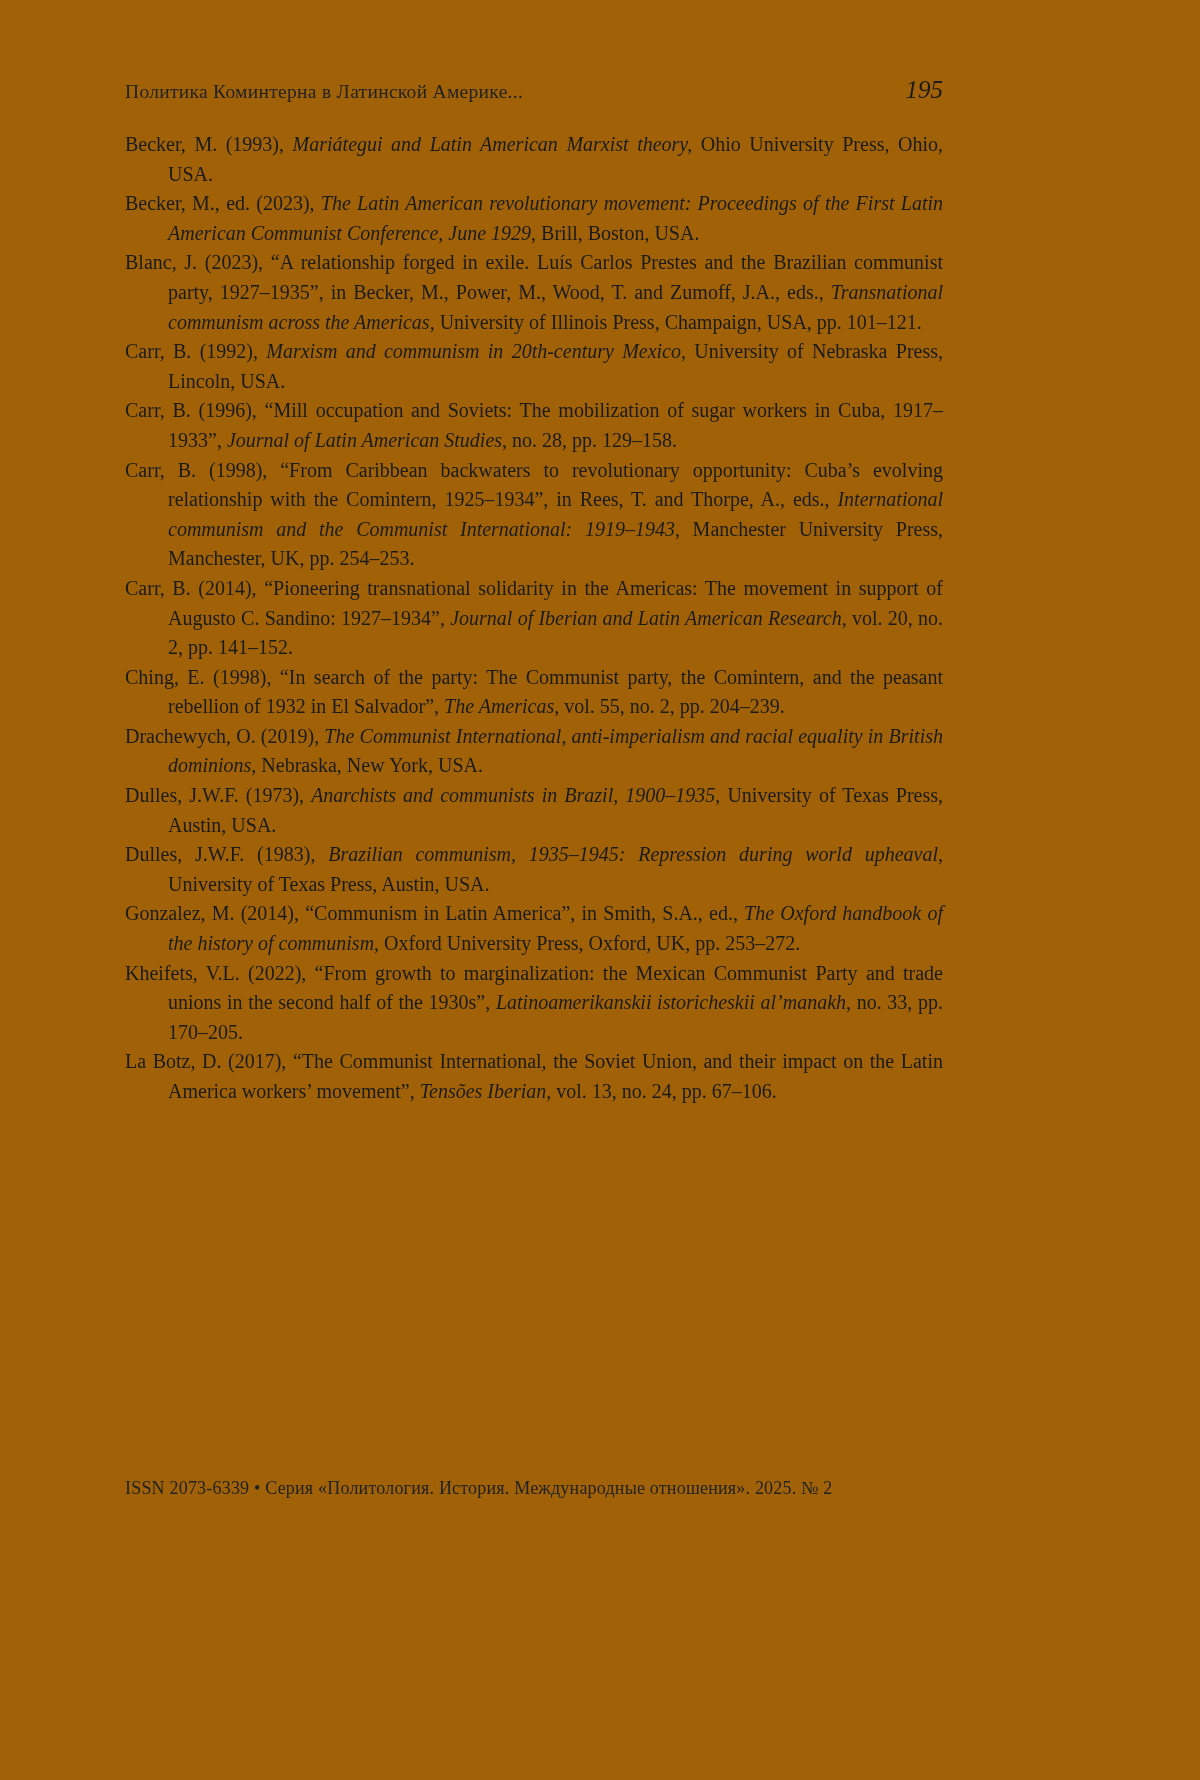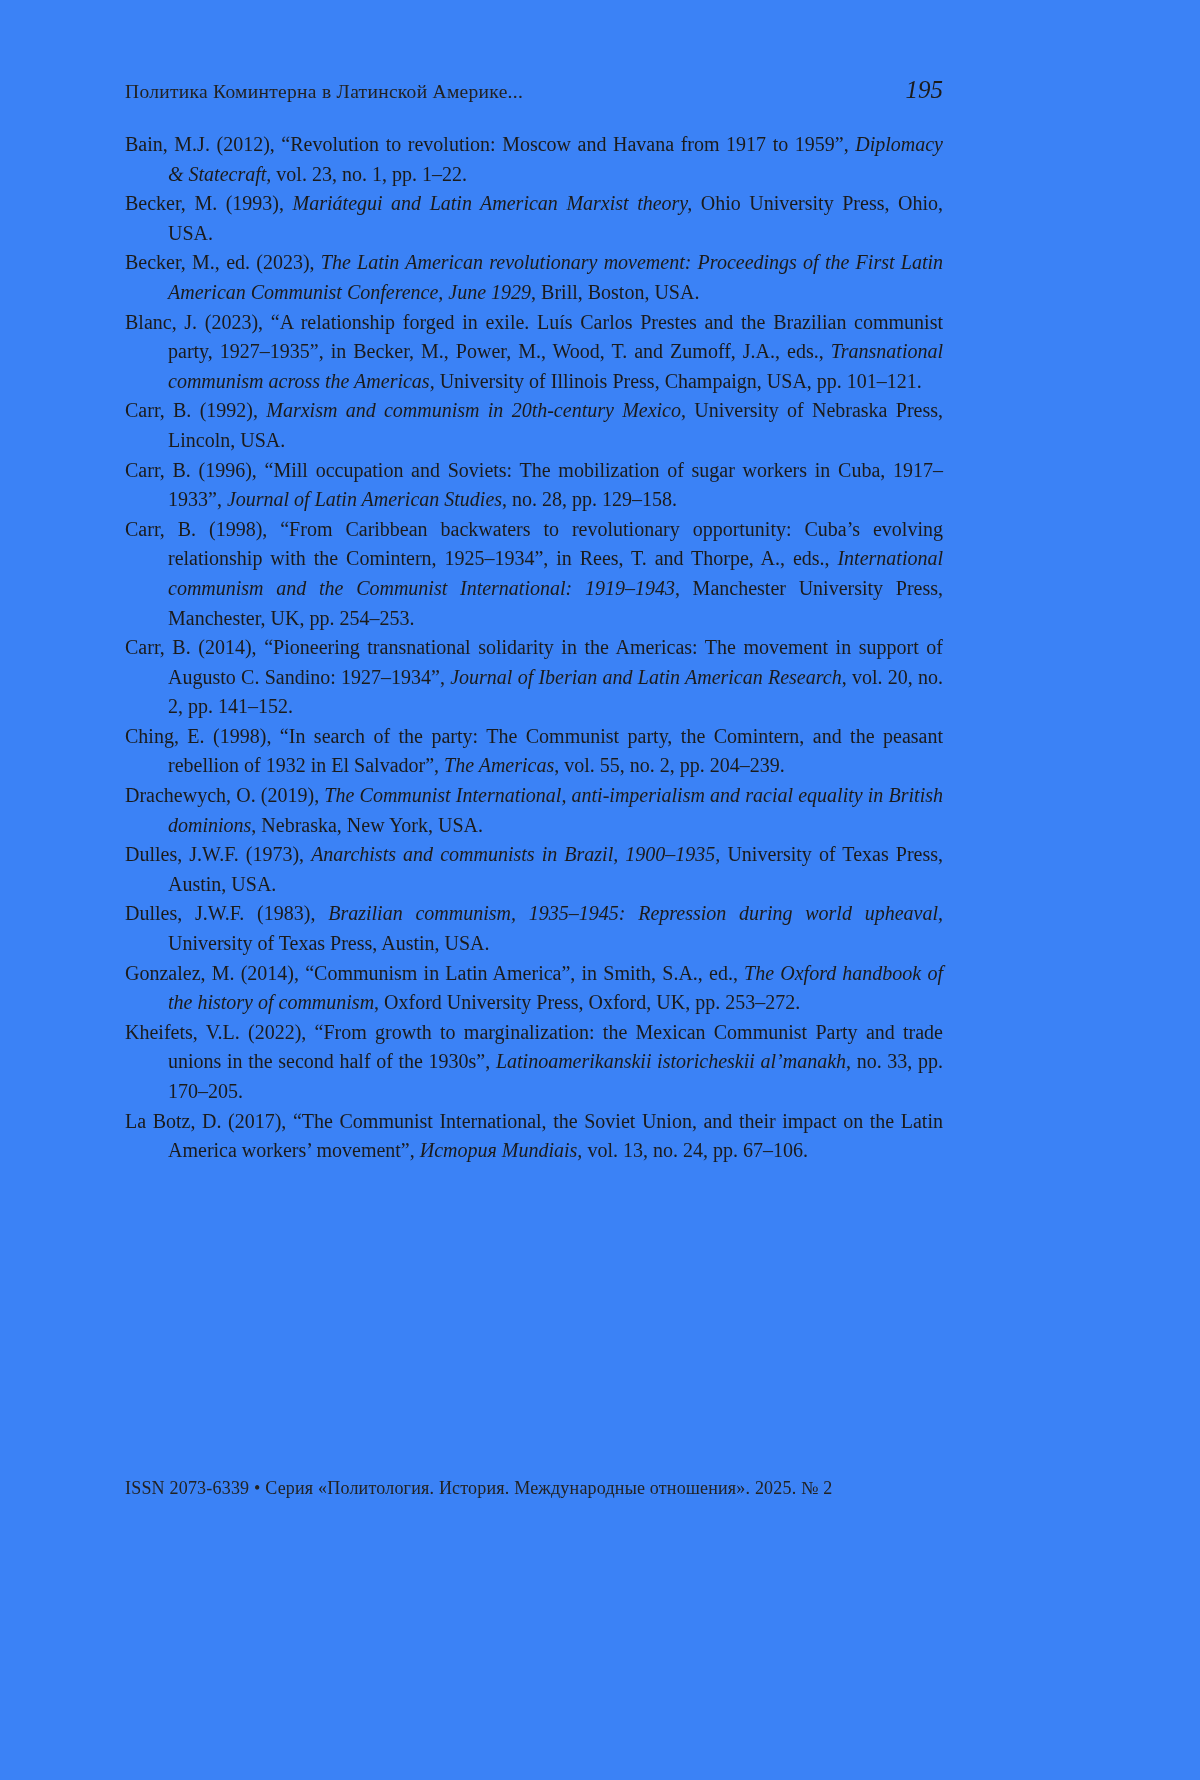--- a/index.html
+++ b/index.html
@@ -11,21 +11,21 @@
     width: 1200px;
     height: 1780px;
     font-family: "Liberation Serif", "DejaVu Serif", serif;
     color: #1b1b1b;
     -webkit-font-smoothing: antialiased;
   }
   .page {
     position: relative;
     width: 1200px;
     height: 1780px;
-    background: #3b82f6;
+    background: #a16207;
     overflow: hidden;
   }
   .content {
     position: absolute;
     left: 125px;
     top: 76px;
     width: 818px;
   }
   .page-header {
     display: flex;
@@ -72,33 +72,32 @@
 
 <div class="page">
   <div class="content">
 
     <div class="page-header">
       <span class="running-title">Политика Коминтерна в Латинской Америке...</span>
       <span class="page-number">195</span>
     </div>
 
     <div class="refs" id="ref-list">
-        <p class="ref"><span>Bain, M.J. (2012), “Revolution to revolution: Moscow and Havana from 1917 to 1959”, </span><em>Diplomacy &amp; Statecraft,</em><span> vol. 23, no. 1, pp. 1–22.</span></p>
         <p class="ref"><span>Becker, M. (1993), </span><em>Mariátegui and Latin American Marxist theory,</em><span> Ohio University Press, Ohio, USA.</span></p>
         <p class="ref"><span>Becker, M., ed. (2023), </span><em>The Latin American revolutionary movement: Proceedings of the First Latin American Communist Conference, June 1929</em><span>, Brill, Boston, USA.</span></p>
         <p class="ref"><span>Blanc, J. (2023), “A relationship forged in exile. Luís Carlos Prestes and the Brazilian communist party, 1927–1935”, in Becker, M., Power, M., Wood, T. and Zumoff, J.A., eds., </span><em>Transnational communism across the Americas,</em><span> University of Illinois Press, Champaign, USA, pp. 101–121.</span></p>
         <p class="ref"><span>Carr, B. (1992), </span><em>Marxism and communism in 20th-century Mexico</em><span>, University of Nebraska Press, Lincoln, USA.</span></p>
         <p class="ref"><span>Carr, B. (1996), “Mill occupation and Soviets: The mobilization of sugar workers in Cuba, 1917–1933”, </span><em>Journal of Latin American Studies</em><span>, no. 28, pp. 129–158.</span></p>
         <p class="ref"><span>Carr, B. (1998), “From Caribbean backwaters to revolutionary opportunity: Cuba’s evolving relationship with the Comintern, 1925–1934”, in Rees, T. and Thorpe, A., eds., </span><em>International communism and the Communist International: 1919–1943</em><span>, Manchester University Press, Manchester, UK, pp. 254–253.</span></p>
         <p class="ref"><span>Carr, B. (2014), “Pioneering transnational solidarity in the Americas: The movement in support of Augusto C. Sandino: 1927–1934”, </span><em>Journal of Iberian and Latin American Research</em><span>, vol. 20, no. 2, pp. 141–152.</span></p>
         <p class="ref"><span>Ching, E. (1998), “In search of the party: The Communist party, the Comintern, and the peasant rebellion of 1932 in El Salvador”, </span><em>The Americas</em><span>, vol. 55, no. 2, pp. 204–239.</span></p>
         <p class="ref"><span>Drachewych, O. (2019), </span><em>The Communist International, anti-imperialism and racial equality in British dominions</em><span>, Nebraska, New York, USA.</span></p>
         <p class="ref"><span>Dulles, J.W.F. (1973), </span><em>Anarchists and communists in Brazil, 1900–1935,</em><span> University of Texas Press, Austin, USA.</span></p>
         <p class="ref"><span>Dulles, J.W.F. (1983), </span><em>Brazilian communism, 1935–1945: Repression during world upheaval,</em><span> University of Texas Press, Austin, USA.</span></p>
         <p class="ref"><span>Gonzalez, M. (2014), “Communism in Latin America”, in Smith, S.A., ed., </span><em>The Oxford handbook of the history of communism</em><span>, Oxford University Press, Oxford, UK, pp. 253–272.</span></p>
         <p class="ref"><span>Kheifets, V.L. (2022), “From growth to marginalization: the Mexican Communist Party and trade unions in the second half of the 1930s”, </span><em>Latinoamerikanskii istoricheskii al’manakh</em><span>, no. 33, pp. 170–205.</span></p>
-        <p class="ref"><span>La Botz, D. (2017), “The Communist International, the Soviet Union, and their impact on the Latin America workers’ movement”, </span><em>История Mundiais,</em><span> vol. 13, no. 24, pp. 67–106.</span></p>
+        <p class="ref"><span>La Botz, D. (2017), “The Communist International, the Soviet Union, and their impact on the Latin America workers’ movement”, </span><em>Tensões Iberian,</em><span> vol. 13, no. 24, pp. 67–106.</span></p>
       </div>
 
   </div>
 
   <div class="page-footer">ISSN 2073-6339 • Серия «Политология. История. Международные отношения». 2025. № 2</div>
 </div>
 
 </body></html>

